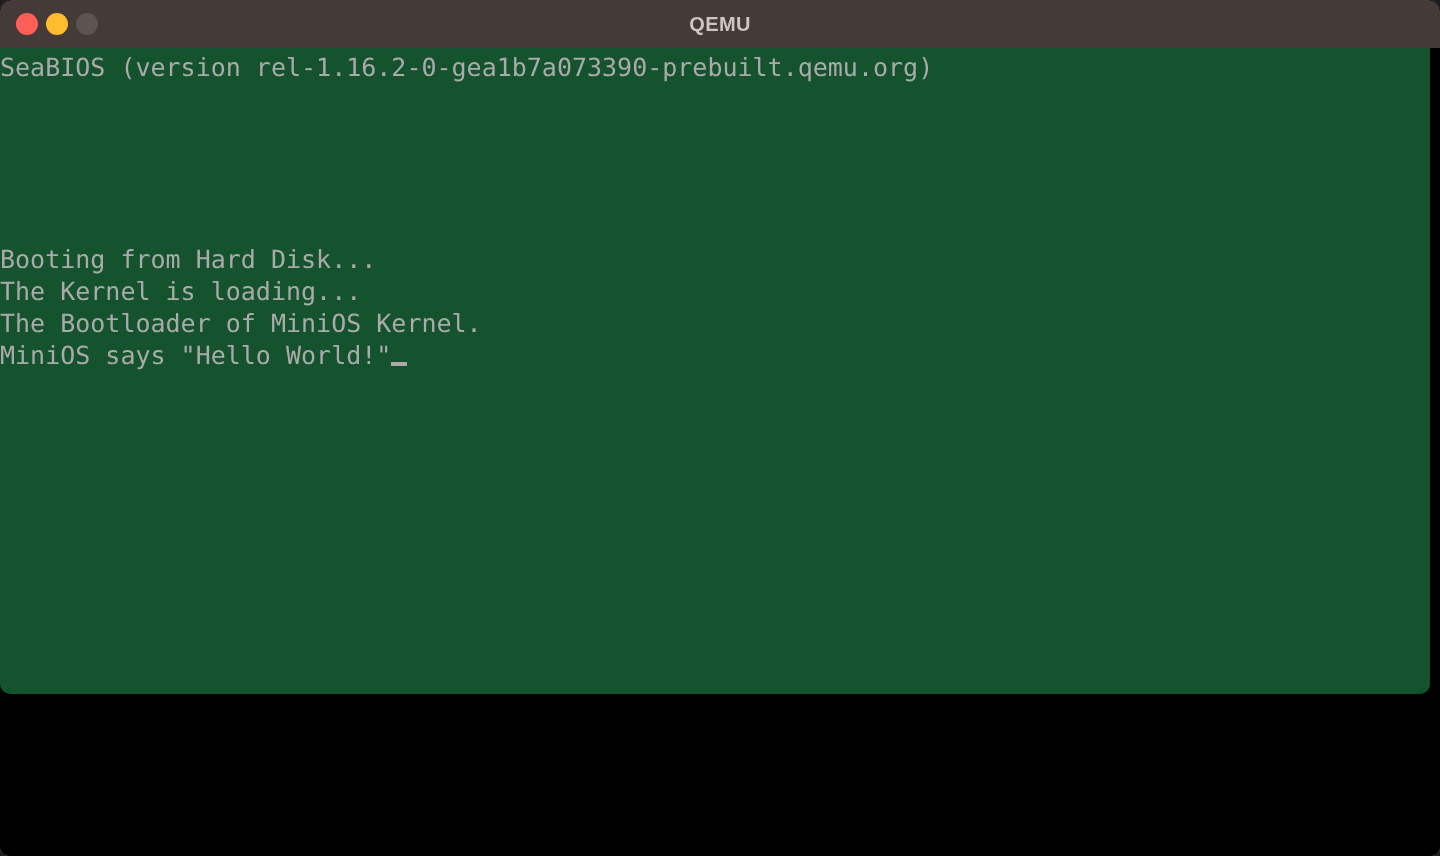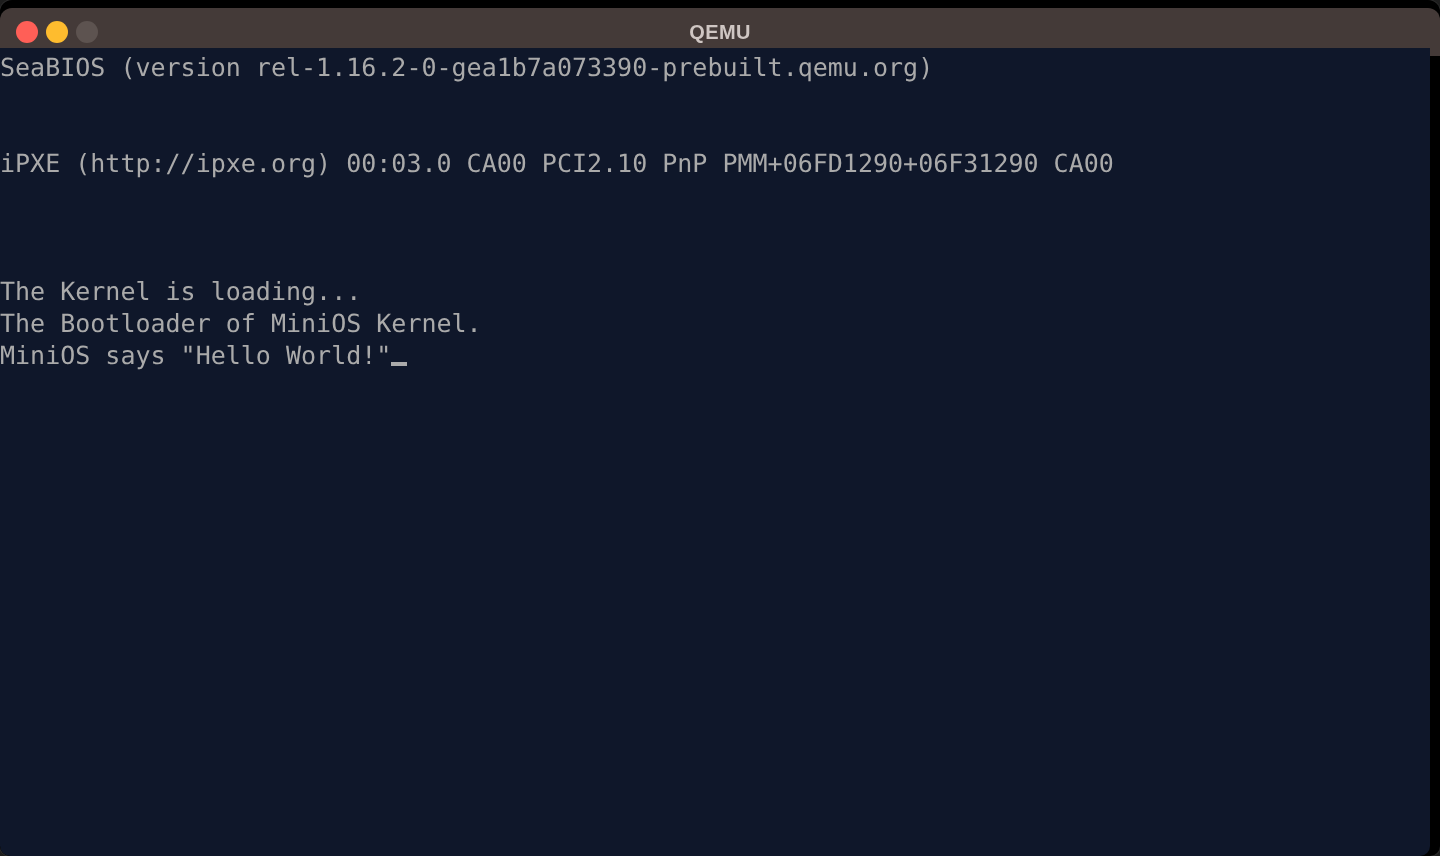--- a/index.html
+++ b/index.html
@@ -29,21 +29,21 @@
     border-radius: 12px 12px 10px 10px;
     overflow: hidden;
     background: #000000;
     box-shadow: 0 0 0 1px #2a2a2a;
   }
 
   
   .titlebar {
     position: absolute;
     left: 0;
-    top: 8px;
+    top: 0;
     width: 1440px;
     height: 48px;
     background: #443a38;
     border-radius: 12px 12px 0 0;
     display: flex;
     align-items: center;
     justify-content: center;
     user-select: none;
   }
 
@@ -75,22 +75,22 @@
     letter-spacing: 0.4px;
     line-height: 48px;
   }
 
   
   .console {
     position: absolute;
     left: 0px;
     top: 48px;
     width: 1430px;
-    height: 808px;
-    background: #0f172a;
+    height: 646px;
+    background: #14532d;
     overflow: hidden;
     border-radius: 0 0 10px 10px;
   }
 
   .console-inner {
     position: absolute;
     left: 0px;
     top: 4px;
     width: 1430px;
   }
@@ -141,28 +141,28 @@
 
     <div class="console">
       <div class="console-inner">
 
         <div class="line">SeaBIOS (version rel-1.16.2-0-gea1b7a073390-prebuilt.qemu.org)</div>
 
         <div class="line blank"></div>
 
         <div class="line blank"></div>
 
-        <div class="line">iPXE (http://ipxe.org) 00:03.0 CA00 PCI2.10 PnP PMM+06FD1290+06F31290 CA00</div>
 
         <div class="line blank"></div>
 
         <div class="line blank"></div>
 
         <div class="line blank"></div>
 
+        <div class="line">Booting from Hard Disk...</div>
 
         <div class="line">The Kernel is loading...</div>
 
         <div class="line">The Bootloader of MiniOS Kernel.</div>
 
         <div class="line"><span>MiniOS says "Hello World!"</span><span class="cursor"></span></div>
 
       </div>
     </div>
 

